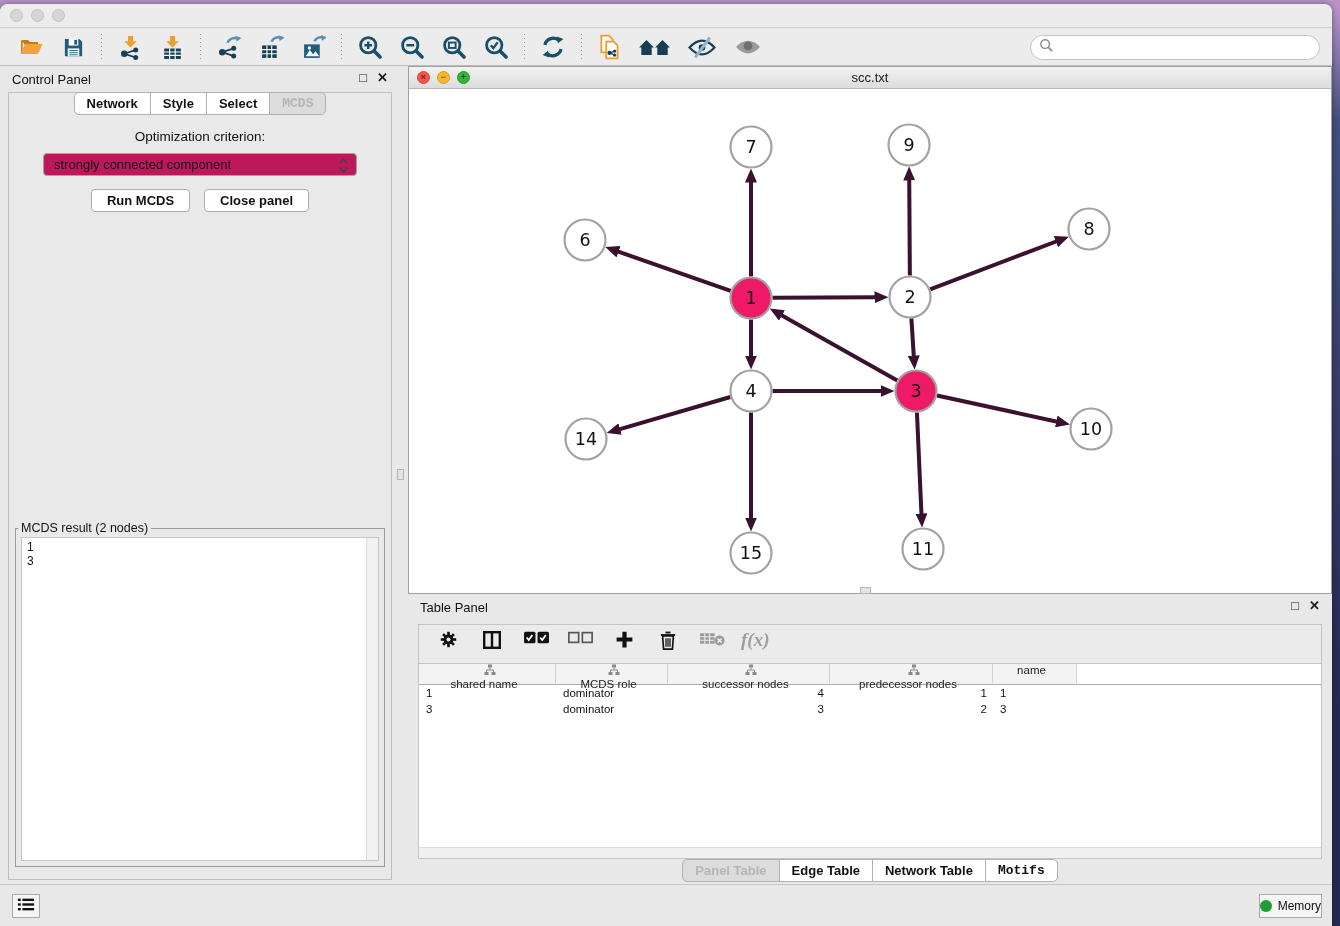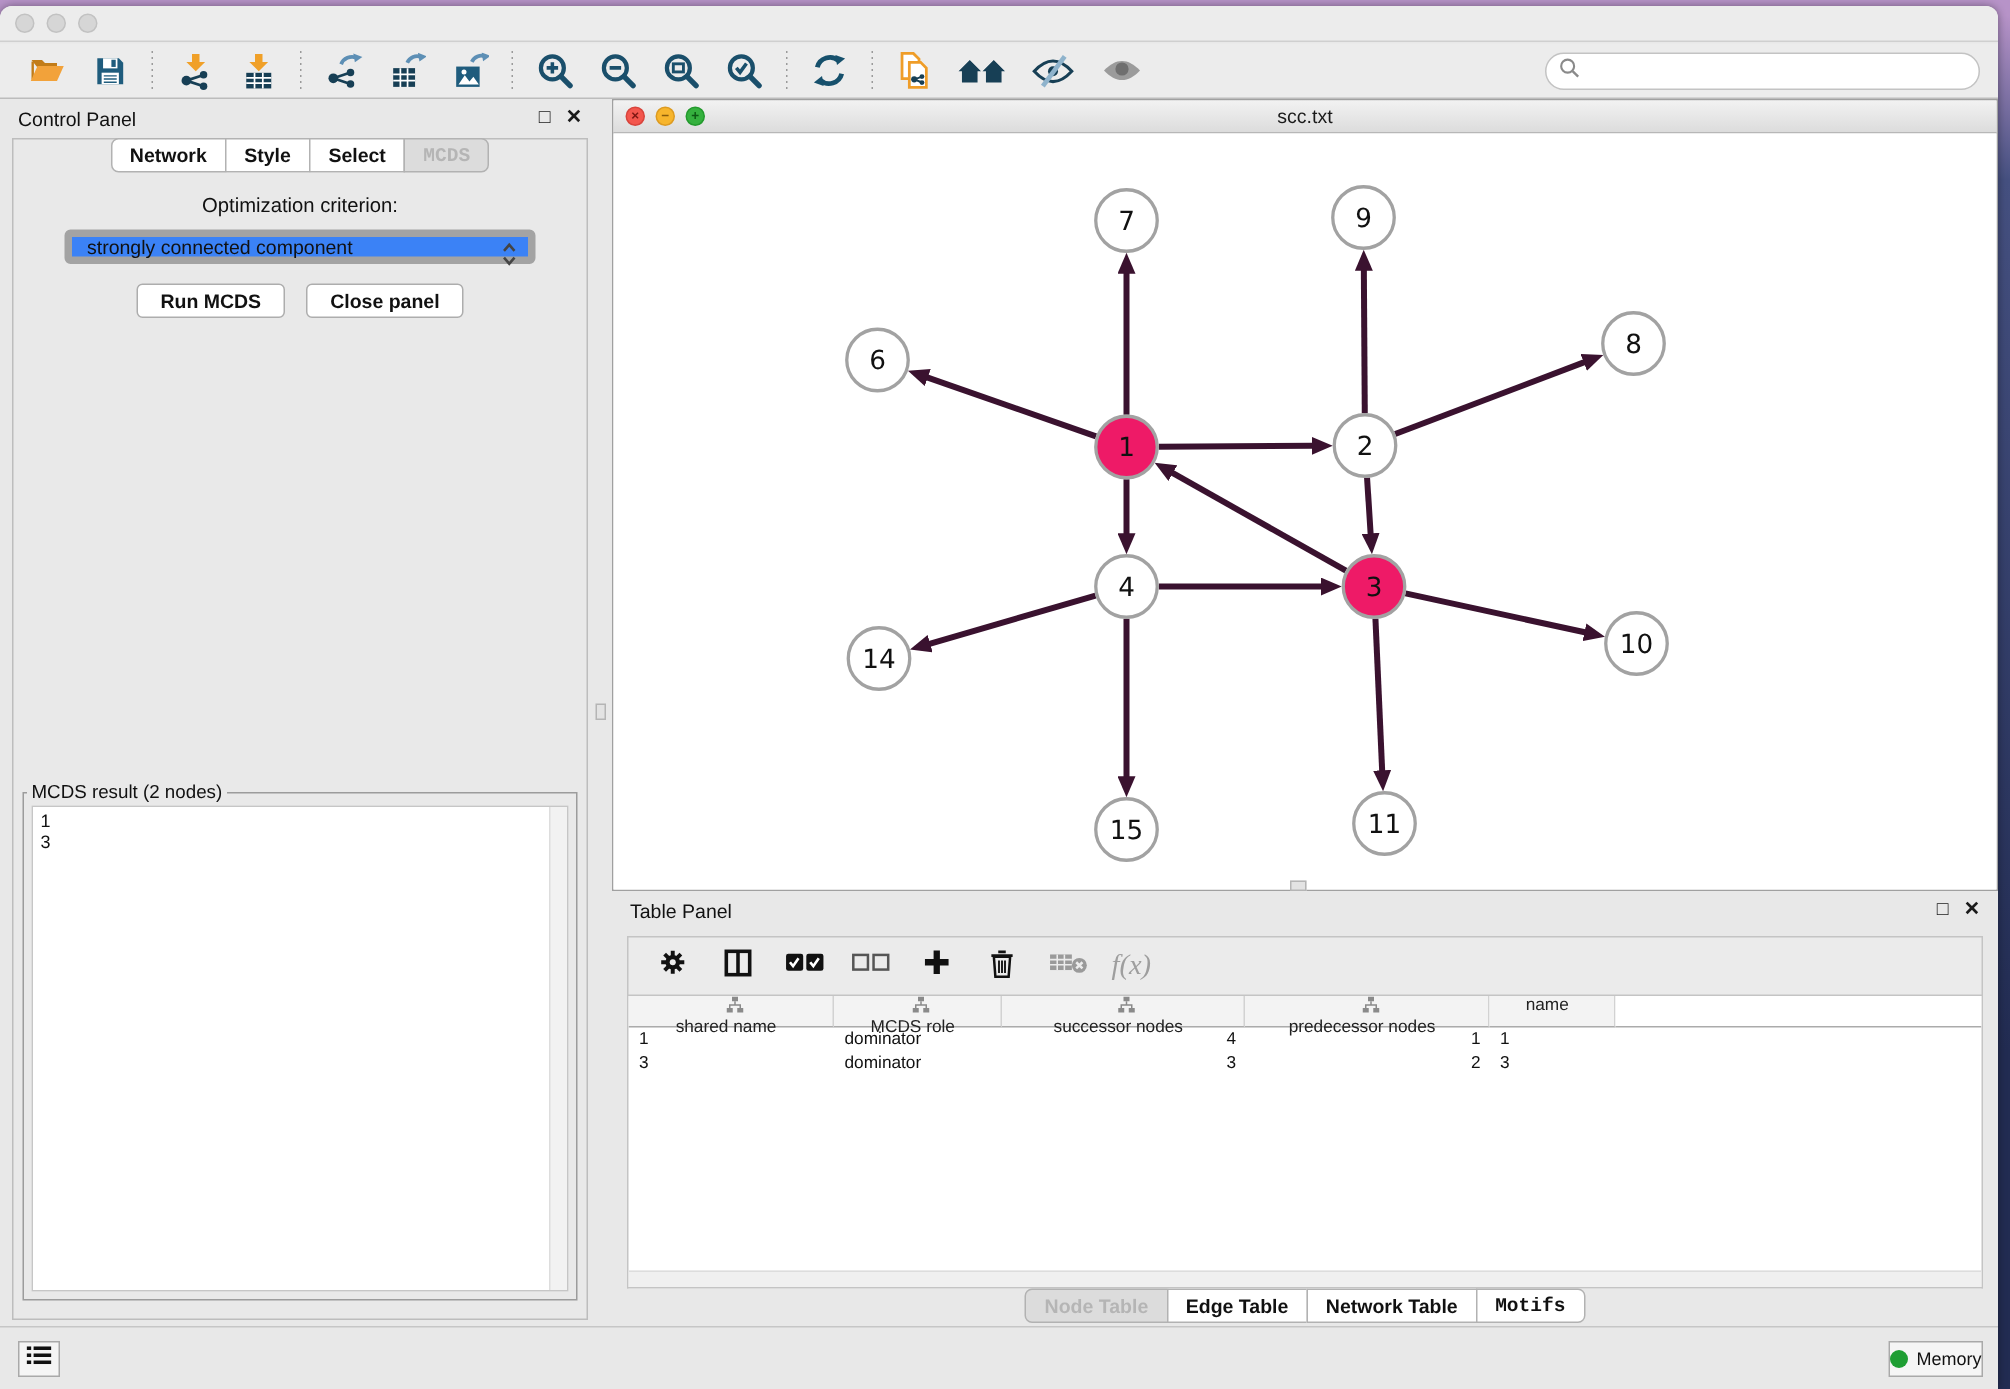--- a/index.html
+++ b/index.html
@@ -41,22 +41,22 @@
   .panel-btns span { cursor:default; }
   .tabs-row { position:relative; z-index:2; display:flex; justify-content:center; }
   .tab { border:1px solid #b2b2b2; background:#fff; font-size:13px; font-weight:bold;
     color:#111; padding:3px 12px; margin-left:-1px; }
   .tab:first-child { border-radius:5px 0 0 5px; margin-left:0; }
   .tab:last-child { border-radius:0 5px 5px 0;font-family:Liberation Mono, monospace; }
   .tab.active { background:#dcdcdc; color:#b5b5b5; }
   .cp-body { position:absolute; left:8px; right:8px; top:36px; bottom:4px;
     border:1px solid #bdbdbd; background:#e9e9e9; margin-top:-10px; padding-top:10px; }
   .opt-label { text-align:center; font-size:13.5px; margin-top:26px; color:#111; }
-  .dropdown { position:relative; margin:9px 34px 0 34px; height:23px; background:#3b82f6;
-    border:5px solid #a3a3a3; border-radius:4px; font-size:13px;
+  .dropdown { position:relative; margin:9px 34px 0 34px; height:23px; background:#be185d;
+    border:1px solid #a3a3a3; border-radius:4px; font-size:13px;
     display:flex; align-items:center; padding-left:10px; color:#111; }
   .dd-arrows { position:absolute; right:7px; top:3px; }
   .btn-row { display:flex; justify-content:center; gap:14px; margin-top:13px; }
   .pushbtn { background:#fff; border:1px solid #adadad; border-radius:4px;
     font-size:13px; font-weight:bold; color:#111; padding:3px 15px; }
   .result-box { position:absolute; left:6px; right:6px; top:428px; bottom:12px;
     border:1px solid #9c9c9c; background:#e9e9e9; }
   .result-box legend { font-size:12.5px; padding:0 3px; margin-left:2px; color:#111; }
   .result-inner { position:absolute; left:5px; right:5px; top:2px; bottom:5px;
     background:#fff; border:1px solid #c6c6c6; display:flex; }
@@ -71,21 +71,21 @@
   .net-tl-group { position:absolute; left:8px; top:4px; display:flex; gap:7px; }
   .net-title { position:absolute; width:100%; text-align:center; top:3px;
     font-size:13px; color:#1a1a1a; }
   .net-canvas { position:absolute; left:0; top:22px; width:922px; height:504px; background:#fff; }
   .grip { position:absolute; background:#e3e3e3; border:1px solid #b5b5b5; }
 
   
   .table-panel { position:absolute; left:408px; top:590px; width:924px; height:290px; }
   .tp-toolbar { position:absolute; left:10px; right:10px; top:30px; height:40px;
     background:#ebebeb; border:1px solid #c4c4c4; display:flex; align-items:center; padding-left:14px; }
-  .tp-tool { margin-right:14px; display:flex; align-items:center; justify-content:center; width:30px; height:30px; }
+  .tp-tool { margin-right:14px; display:flex; align-items:flex-start; justify-content:center; width:30px; height:30px;font-weight:bold; }
   .fx-label { font-family:"Liberation Serif", serif; font-style:italic;
     font-size:19px; color:#9e9e9e; }
   .data-table { position:absolute; left:10px; right:10px; top:70px; bottom:25px;
     background:#fff; border:1px solid #c4c4c4; border-top:none; overflow:hidden; }
   .thead { display:flex; height:21px; }
   .th { background:#f3f3f3; border-bottom:1px solid #ababab; border-right:1px solid #d2d2d2;
     display:flex; align-items:center; font-size:11.5px; color:#222; position:relative;flex-direction:column; }
   .th .tree { margin-left:5px; }
   .th .lbl { flex:1; text-align:center; padding-right:6px; }
   .trow { display:flex; height:16px; font-size:11.5px; color:#111; }
@@ -531,21 +531,21 @@
             <div class="td al" style="width: 137px;">3</div>
             <div class="td al" style="width: 112px;">dominator</div>
             <div class="td ar" style="width: 162px;">3</div>
             <div class="td ar" style="width: 163px;">2</div>
             <div class="td al" style="width: 84px;">3</div>
           </div>
         </div>
       <div class="hscroll"></div>
     </div>
     <div class="tp-tabs" id="tp-tabs">
-        <div class="tab active">Node Table</div>
+        <div class="tab active">Panel Table</div>
         <div class="tab">Edge Table</div>
         <div class="tab">Network Table</div>
         <div class="tab">Motifs</div>
       </div>
   </div>
 
   <div class="statusbar">
     <div class="sb-left">
       <span><svg width="18" height="15" viewBox="0 0 20 16">
             <g fill="#111">

